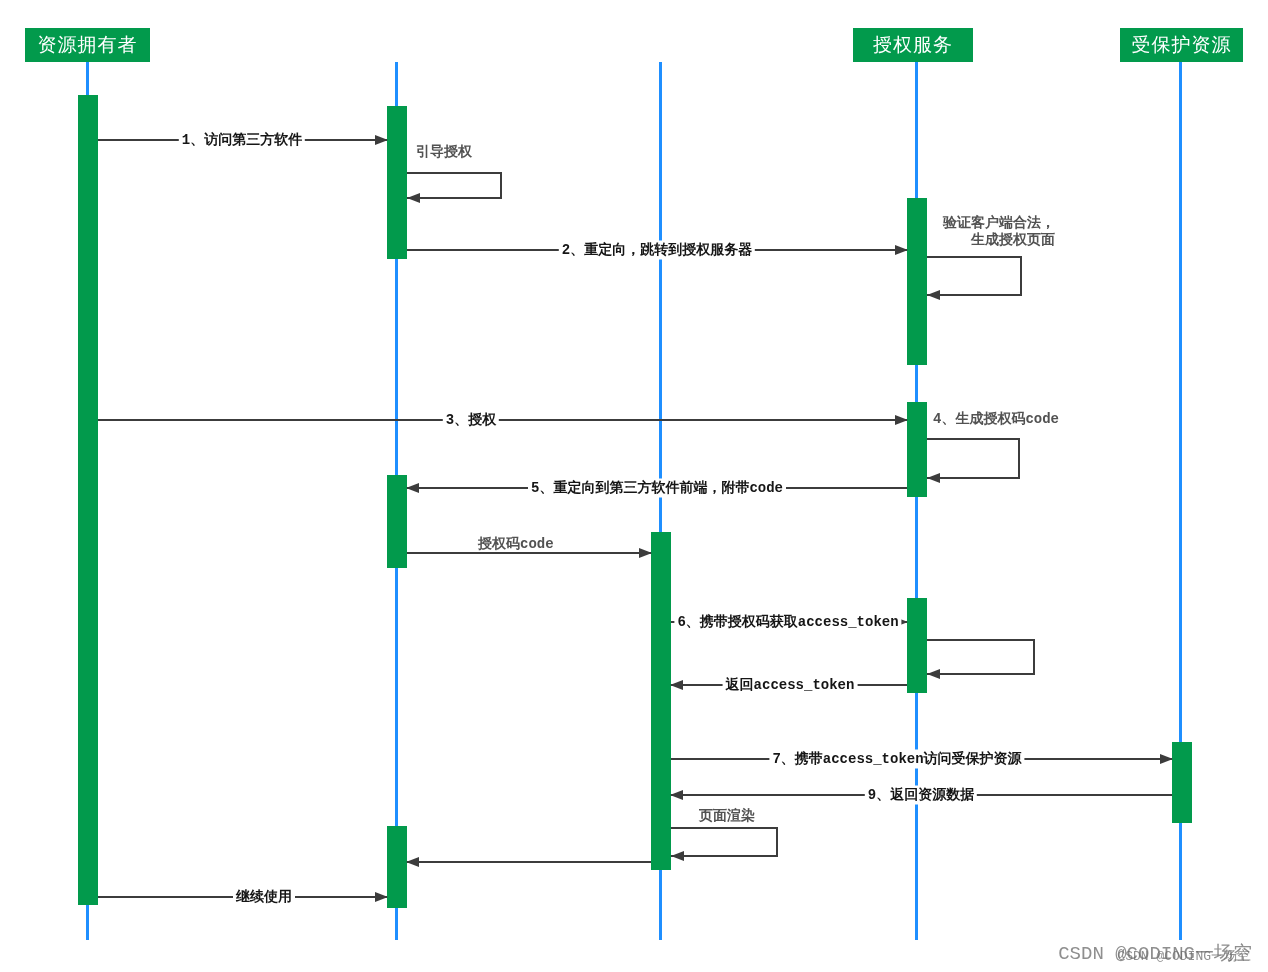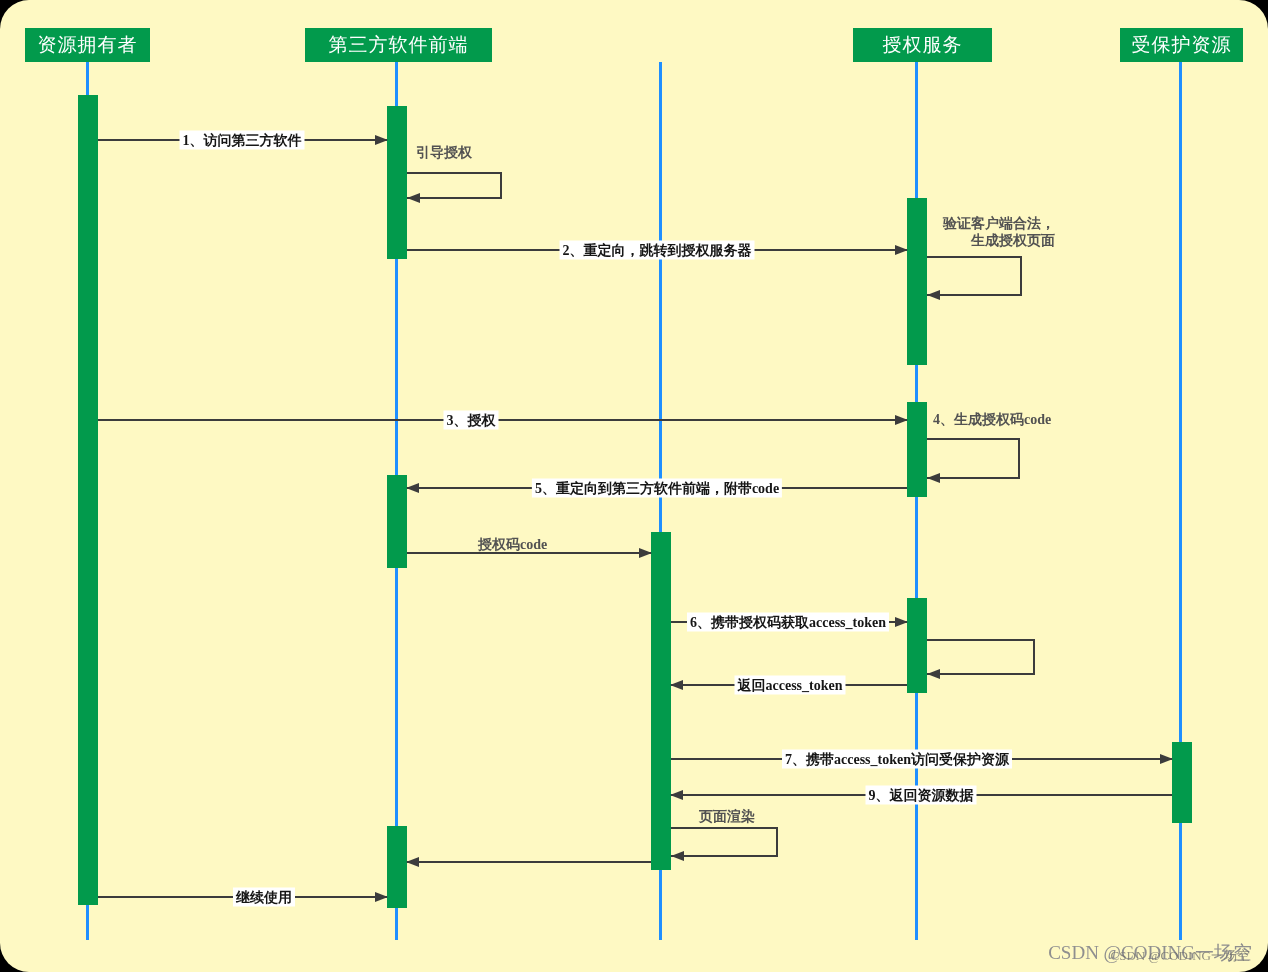--- a/index.html
+++ b/index.html
@@ -1,19 +1,18 @@
 <!DOCTYPE html>
 <html><head>
 <meta charset="utf-8">
 <style>
   html,body{margin:0;padding:0;background:#000;}
   #stage{
-    position:relative;width:1268px;height:972px;background:#fef9c3;overflow:hidden;
-    font-family:Liberation Serif, serif;
-    border-radius:29px;
+    position:relative;width:1268px;height:972px;background:#ffffff;overflow:hidden;
+    font-family:Liberation Mono, monospace;
   }
   .actor{
     position:absolute;top:28px;height:34px;background:#029A4C;color:#fff;
     display:flex;align-items:center;justify-content:center;
     font-size:19px;font-weight:500;letter-spacing:1px;z-index:4;
   }
   .lifeline{position:absolute;top:62px;height:878px;width:3px;background:#1F8FFF;z-index:1;}
   .activation{position:absolute;width:20px;background:#029A4C;z-index:2;}
   .arrow{position:absolute;height:0;border-top:2px solid #3C3C3C;z-index:3;}
   .head{position:absolute;width:0;height:0;border-top:5px solid transparent;border-bottom:5px solid transparent;}
@@ -38,22 +37,21 @@
 
 <div id="stage">
 
   <div class="lifeline" style="left:86px;"></div>
   <div class="lifeline" style="left:395px;"></div>
   <div class="lifeline" style="left:659px;"></div>
   <div class="lifeline" style="left:915px;"></div>
   <div class="lifeline" style="left:1179px;"></div>
 
   <div class="actor" style="left:25px;width:125px;">资源拥有者</div>
-  <div class="actor" style="left:305px;width:187px;">第三方软件前端</div>
-  <div class="actor" style="left:853px;width:139px;">授权服务</div>
+  <div class="actor" style="left:853px;width:120px;">授权服务</div>
   <div class="actor" style="left:1120px;width:123px;">受保护资源</div>
 
   <div class="activation" style="left:78px;top:95px;height:810px;"></div>
   <div class="activation" style="left:387px;top:106px;height:153px;"></div>
   <div class="activation" style="left:387px;top:475px;height:93px;"></div>
   <div class="activation" style="left:387px;top:826px;height:82px;"></div>
   <div class="activation" style="left:651px;top:532px;height:338px;"></div>
   <div class="activation" style="left:907px;top:198px;height:167px;"></div>
   <div class="activation" style="left:907px;top:402px;height:95px;"></div>
   <div class="activation" style="left:907px;top:598px;height:95px;"></div>

